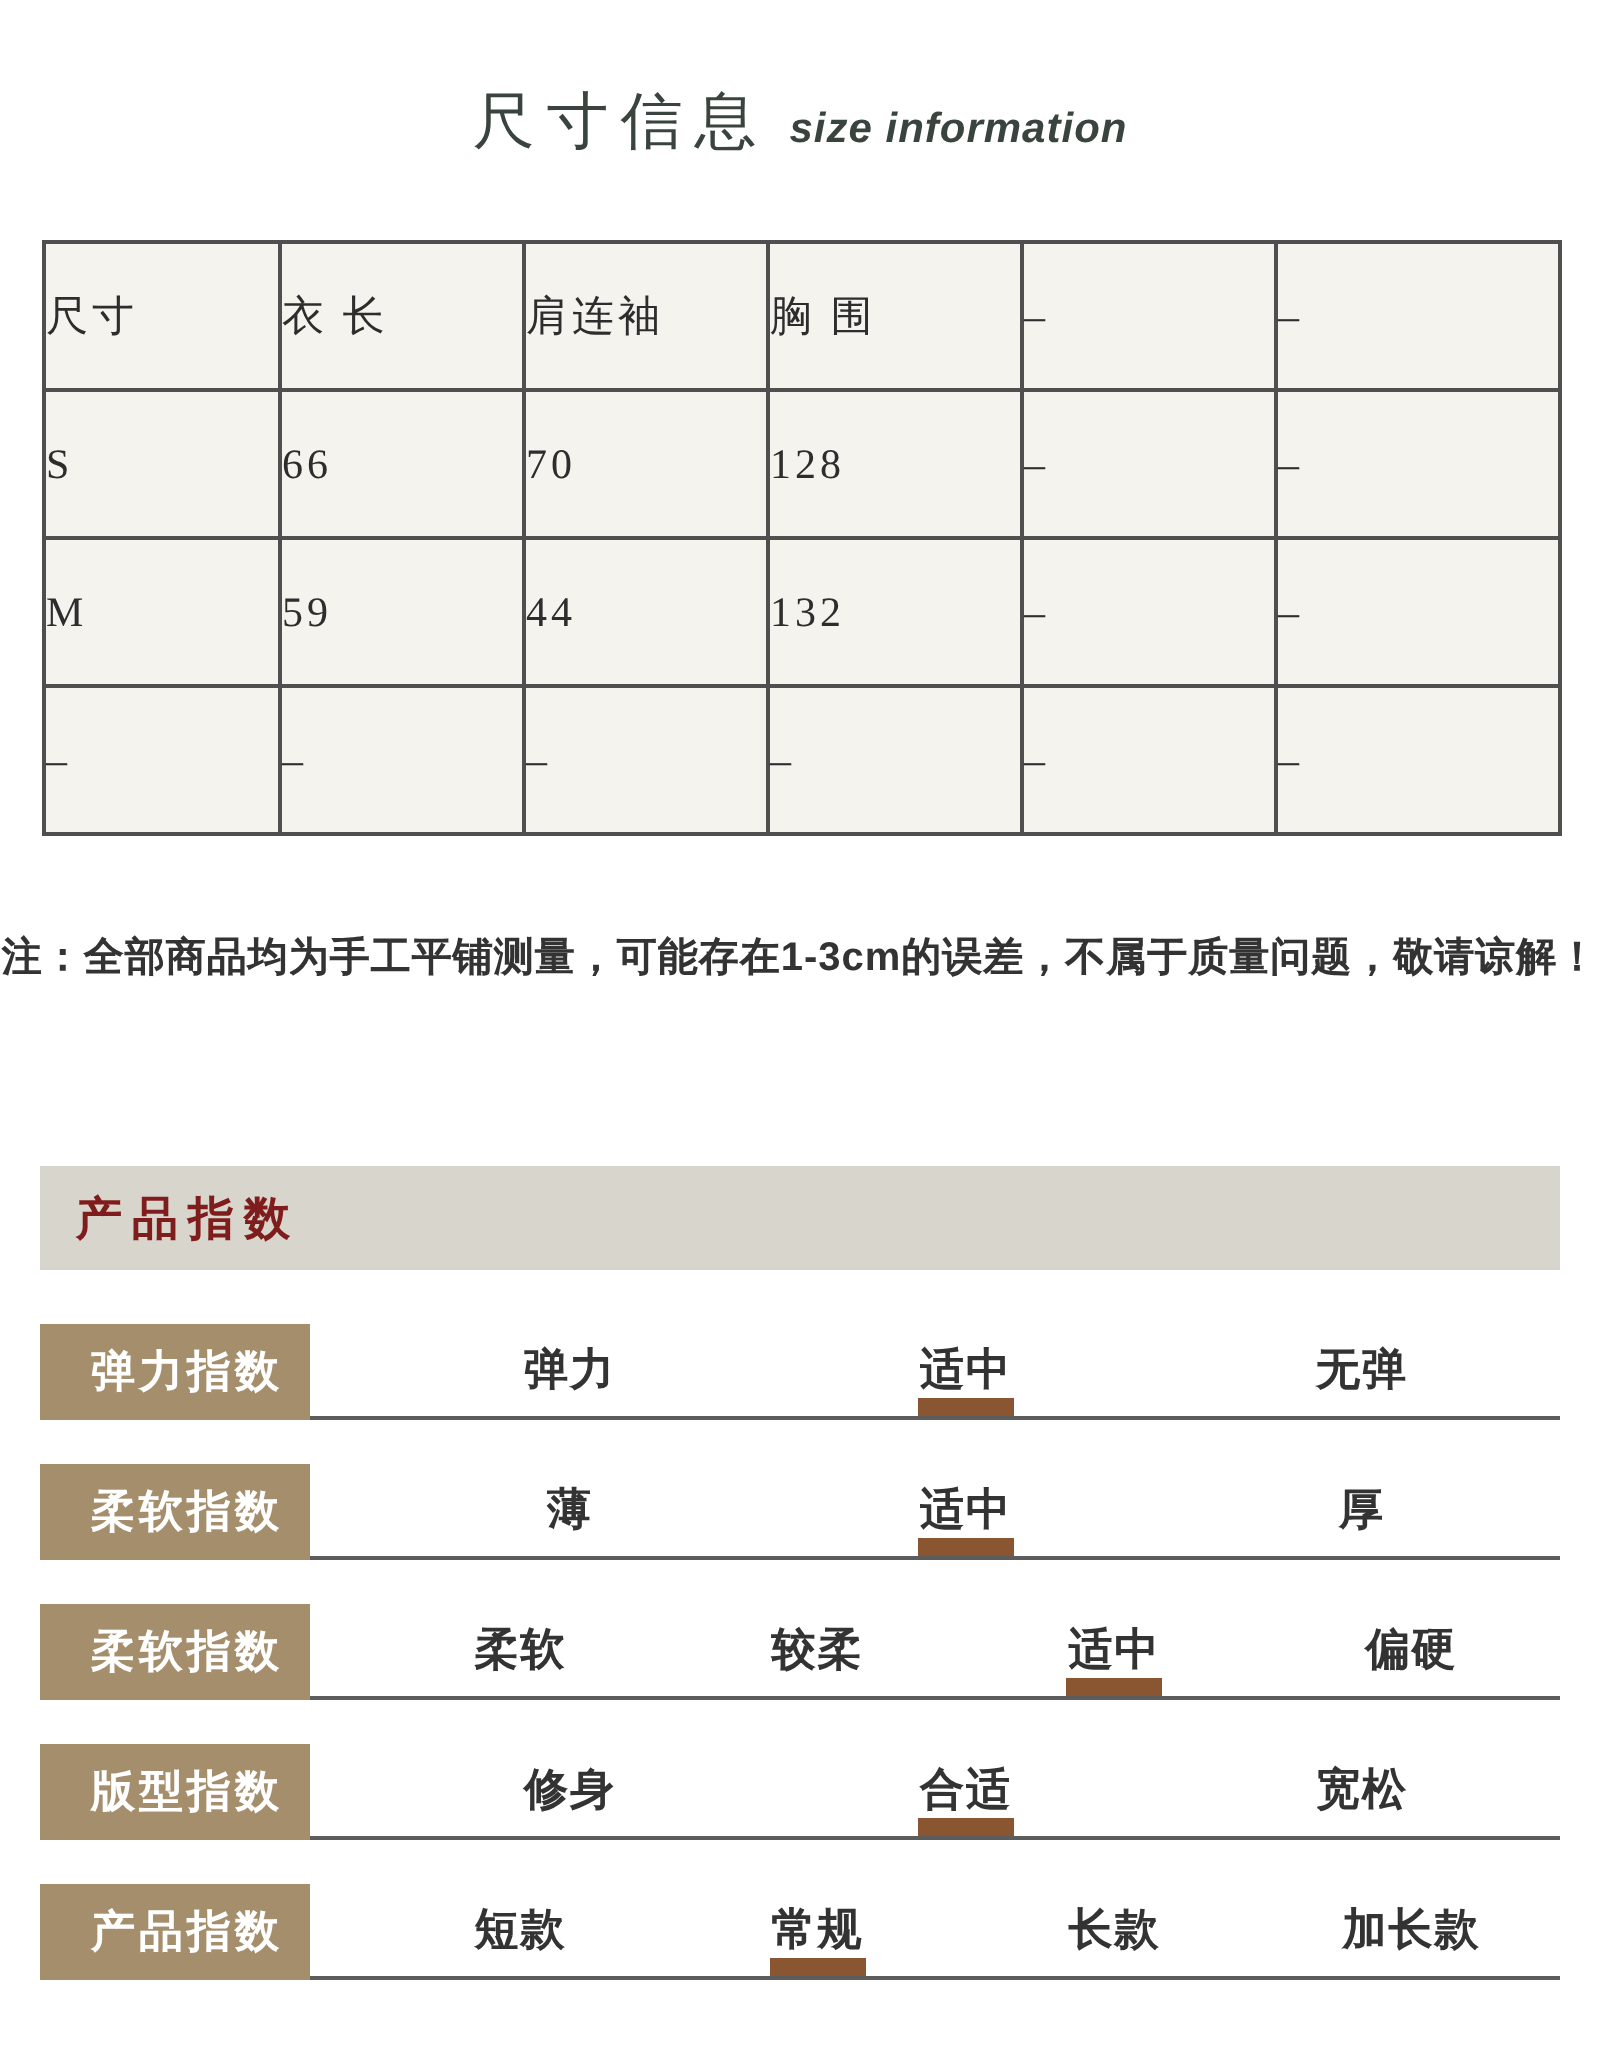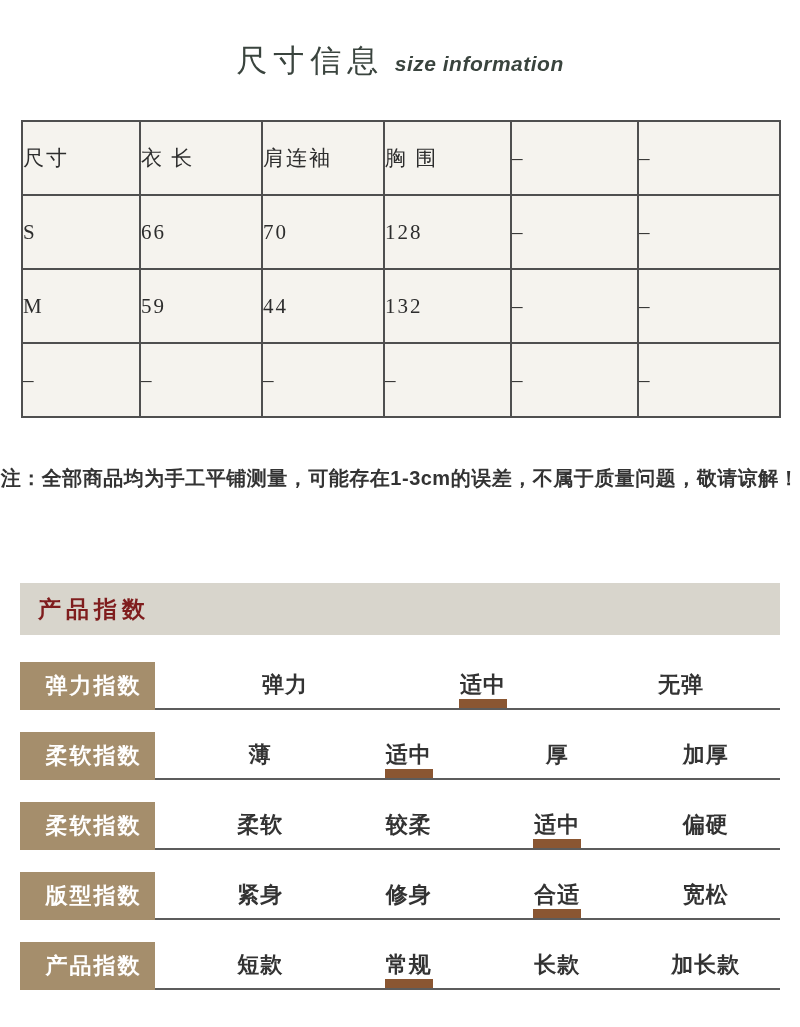--- a/index.html
+++ b/index.html
@@ -193,38 +193,36 @@
       <div class="opt">无弹</div>
     </div>
   </div>
 
   <div class="index-row">
     <div class="index-label">柔软指数</div>
     <div class="index-options">
       <div class="opt">薄</div>
       <div class="opt selected">适中</div>
       <div class="opt">厚</div>
-      <div class="opt">加厚</div>
     </div>
   </div>
 
   <div class="index-row">
     <div class="index-label">柔软指数</div>
     <div class="index-options">
       <div class="opt">柔软</div>
       <div class="opt">较柔</div>
       <div class="opt selected">适中</div>
       <div class="opt">偏硬</div>
     </div>
   </div>
 
   <div class="index-row">
     <div class="index-label">版型指数</div>
     <div class="index-options">
-      <div class="opt">紧身</div>
       <div class="opt">修身</div>
       <div class="opt selected">合适</div>
       <div class="opt">宽松</div>
     </div>
   </div>
 
   <div class="index-row">
     <div class="index-label">产品指数</div>
     <div class="index-options">
       <div class="opt">短款</div>

